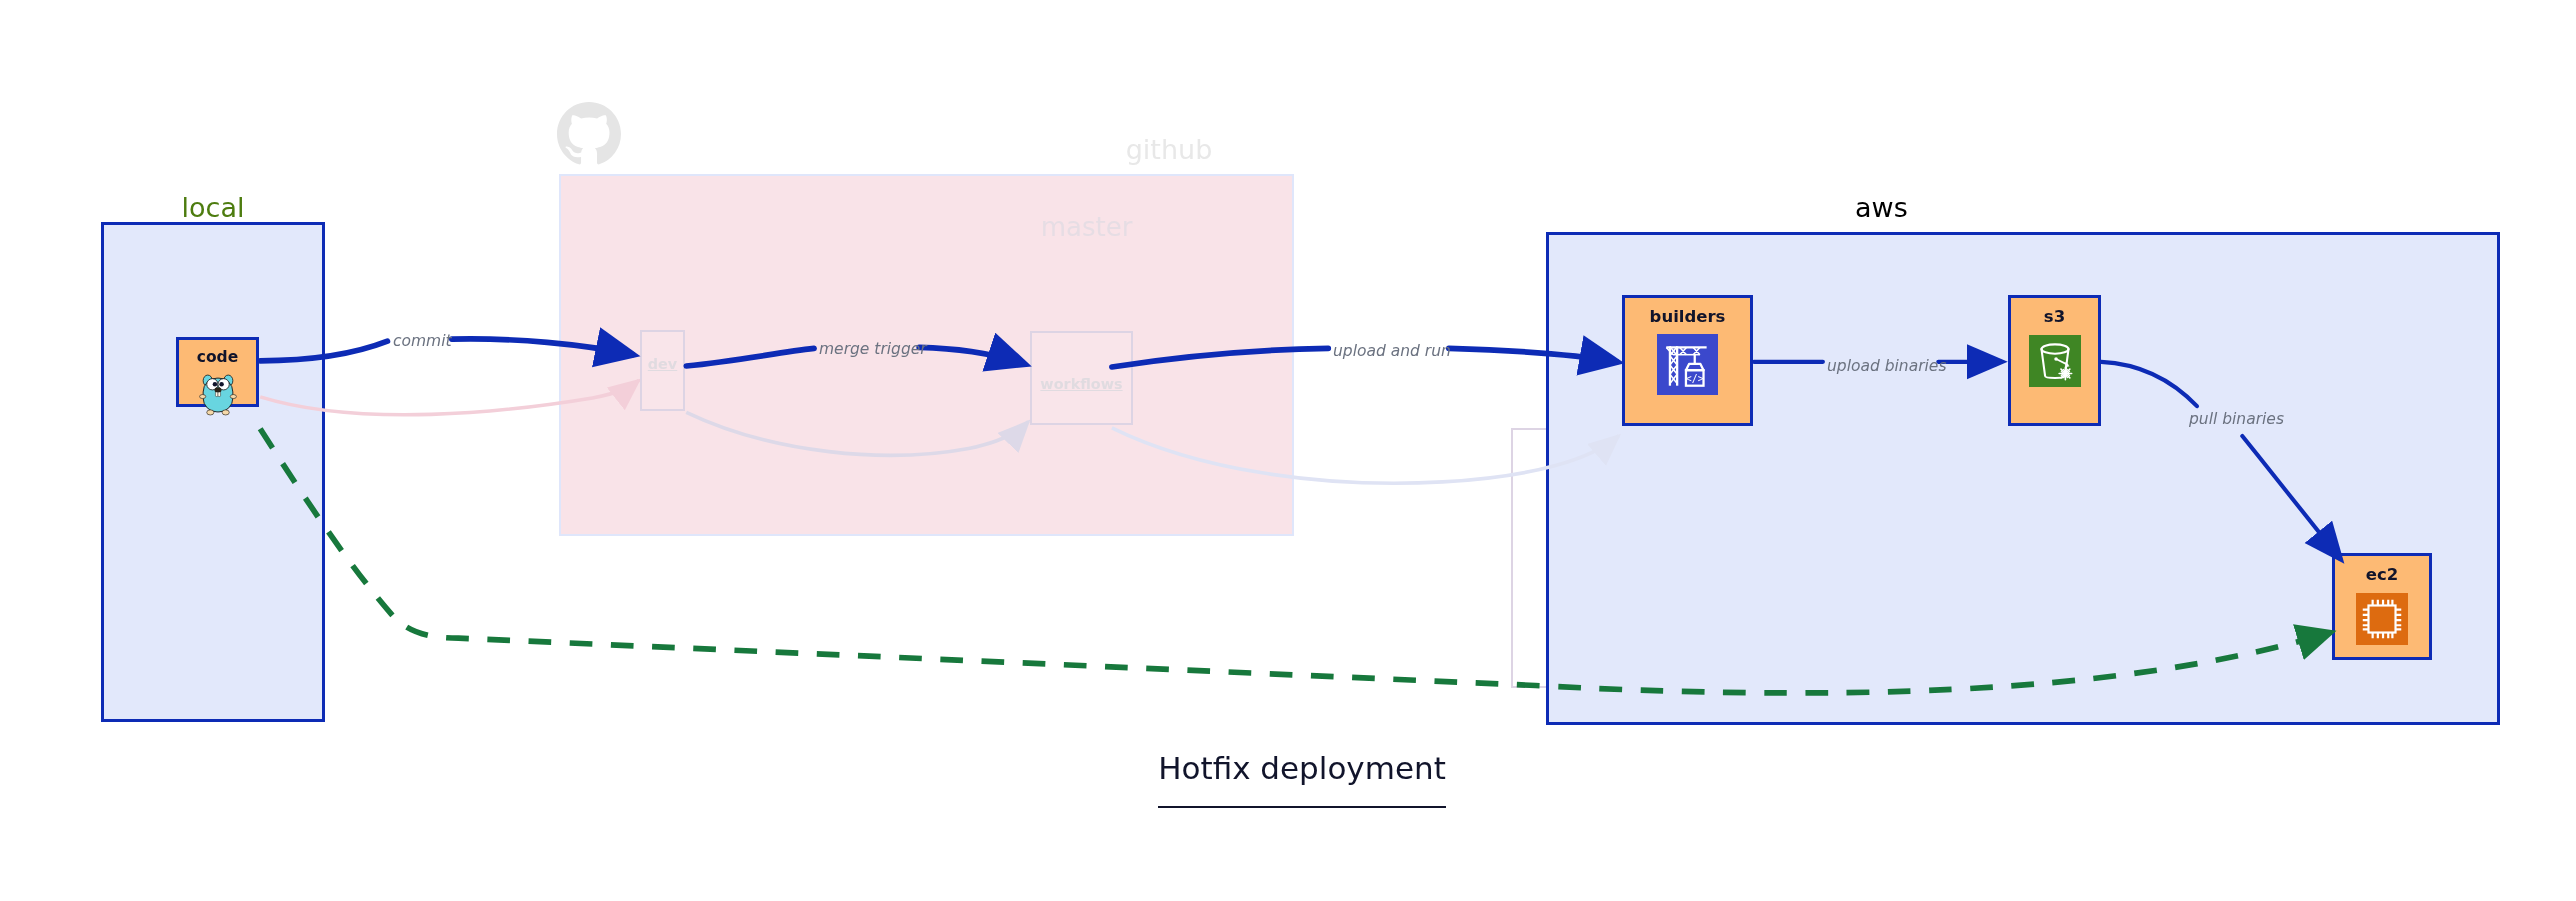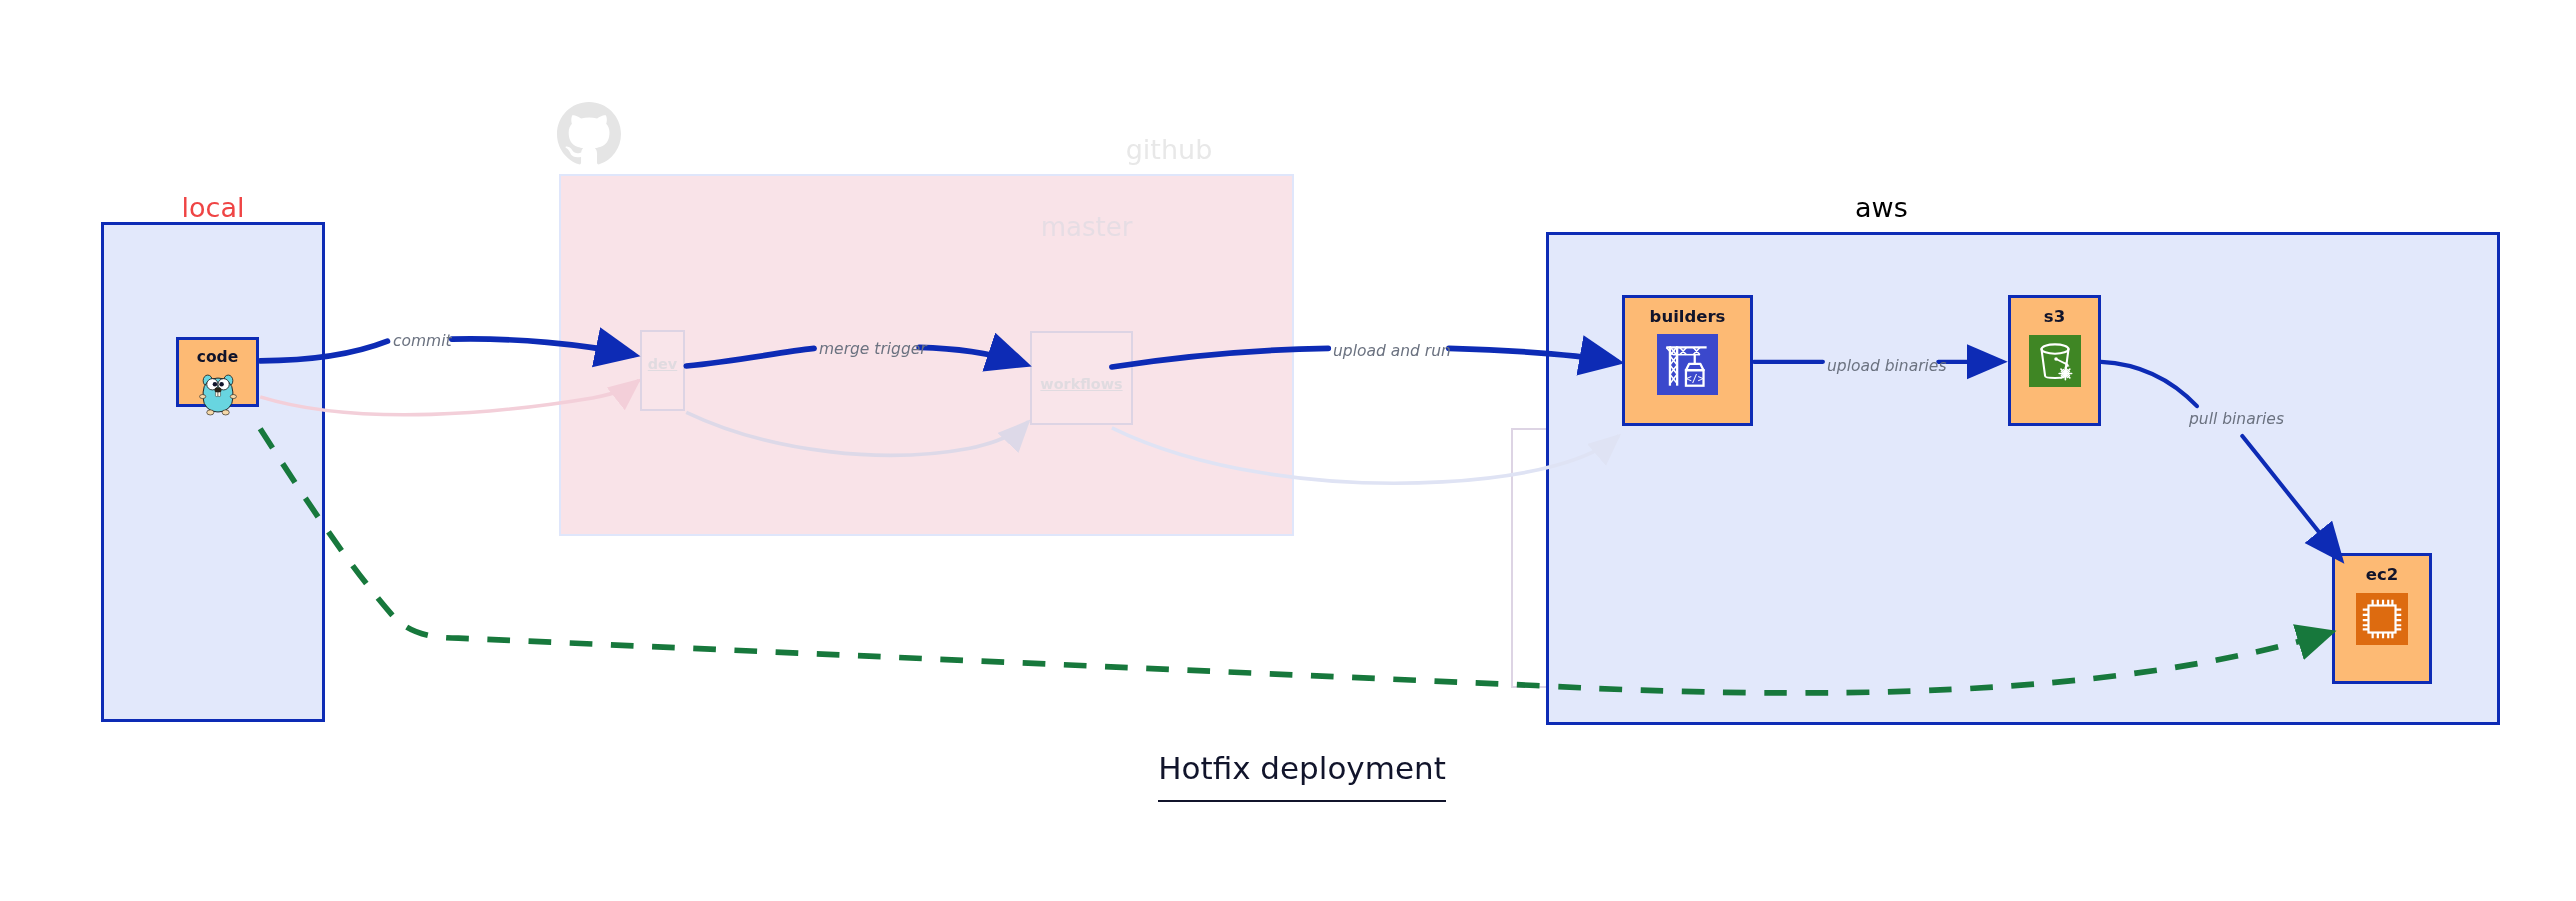--- a/index.html
+++ b/index.html
@@ -12,21 +12,21 @@
   #edges-ghost{z-index:2;}
   #edges-main{z-index:6;}
 
   
   .group{position:absolute;box-sizing:border-box;}
   .group-title{position:absolute;text-align:center;white-space:nowrap;
                font-weight:400;color:#11142b;}
 
   #grp-local{left:101px;top:222px;width:224px;height:500px;
              background:#e2e8fb;border:3.1px solid #0d2bb5;z-index:1;}
-  #ttl-local{left:101px;top:192px;width:224px;font-size:27px;color:#ef4444;z-index:3;}
+  #ttl-local{left:101px;top:192px;width:224px;font-size:27px;color:#4d7c0f;z-index:3;}
 
   #grp-github{left:559px;top:174px;width:735px;height:362px;
               background:#f9e3e8;border:2.6px solid #dfe6fb;z-index:1;}
   #ttl-github{left:1061px;top:134px;width:216px;font-size:27px;
               color:#e8e8e8;text-align:center;z-index:3;}
 
   #grp-master{position:absolute;left:950px;top:252px;width:273px;height:260px;
               background:rgba(255,255,255,0.12);border:2.1px solid #ddd4e4;z-index:2;}
   #ttl-master{left:950px;top:212px;width:273px;font-size:26px;
               color:#e6dde4;text-align:center;z-index:3;}
@@ -59,41 +59,41 @@
   #node-workflows .node-label{font-size:14.4px;}
 
   #node-builders{left:1622px;top:295px;width:131px;height:131px;padding-top:11.3px;}
   #node-builders .node-label{font-size:16.5px;}
   #node-builders .node-icon{margin-top:8.2px;}
 
   #node-s3{left:2008px;top:295px;width:93px;height:131px;padding-top:11.3px;}
   #node-s3 .node-label{font-size:16.5px;}
   #node-s3 .node-icon{margin-top:9.3px;}
 
-  #node-ec2{left:2332px;top:553px;width:100px;height:131px;padding-top:11.3px;}
+  #node-ec2{left:2332px;top:553px;width:100px;height:107px;padding-top:11.3px;}
   #node-ec2 .node-label{font-size:16.5px;}
   #node-ec2 .node-icon{margin-top:9.3px;}
 
   
   #octocat{position:absolute;left:557px;top:98px;width:64px;height:72px;z-index:3;}
 
   
   .edge-label{position:absolute;font-style:italic;font-size:15.5px;color:#6b7280;
               white-space:nowrap;z-index:7;background:transparent;}
 
   #lbl-commit{left:393px;top:332px;}
   #lbl-merge{left:819px;top:340px;}
   #lbl-upload-run{left:1333px;top:342px;}
   #lbl-upload-bin{left:1827px;top:357px;}
   #lbl-pull{left:2189px;top:410px;}
 
   
   #caption{position:absolute;left:0;top:750px;width:2604px;text-align:center;
            font-size:31px;color:#11142b;z-index:8;}
-  #caption span{border-bottom:2.6px solid #11142b;padding-bottom:14px;}
+  #caption span{border-bottom:2.6px solid #11142b;padding-bottom:20px;}
 </style>
 </head>
 <body>
 
 <div id="stage">
 
   <svg class="layer" id="edges-ghost" viewBox="0 0 5054 1750" preserveAspectRatio="none">
     <defs>
       <marker id="ah-pink" markerWidth="11" markerHeight="11" refX="8.2" refY="4" orient="auto">
         <path d="M0,0 L9,4 L0,8 z" fill="#f3cfd9"></path>

